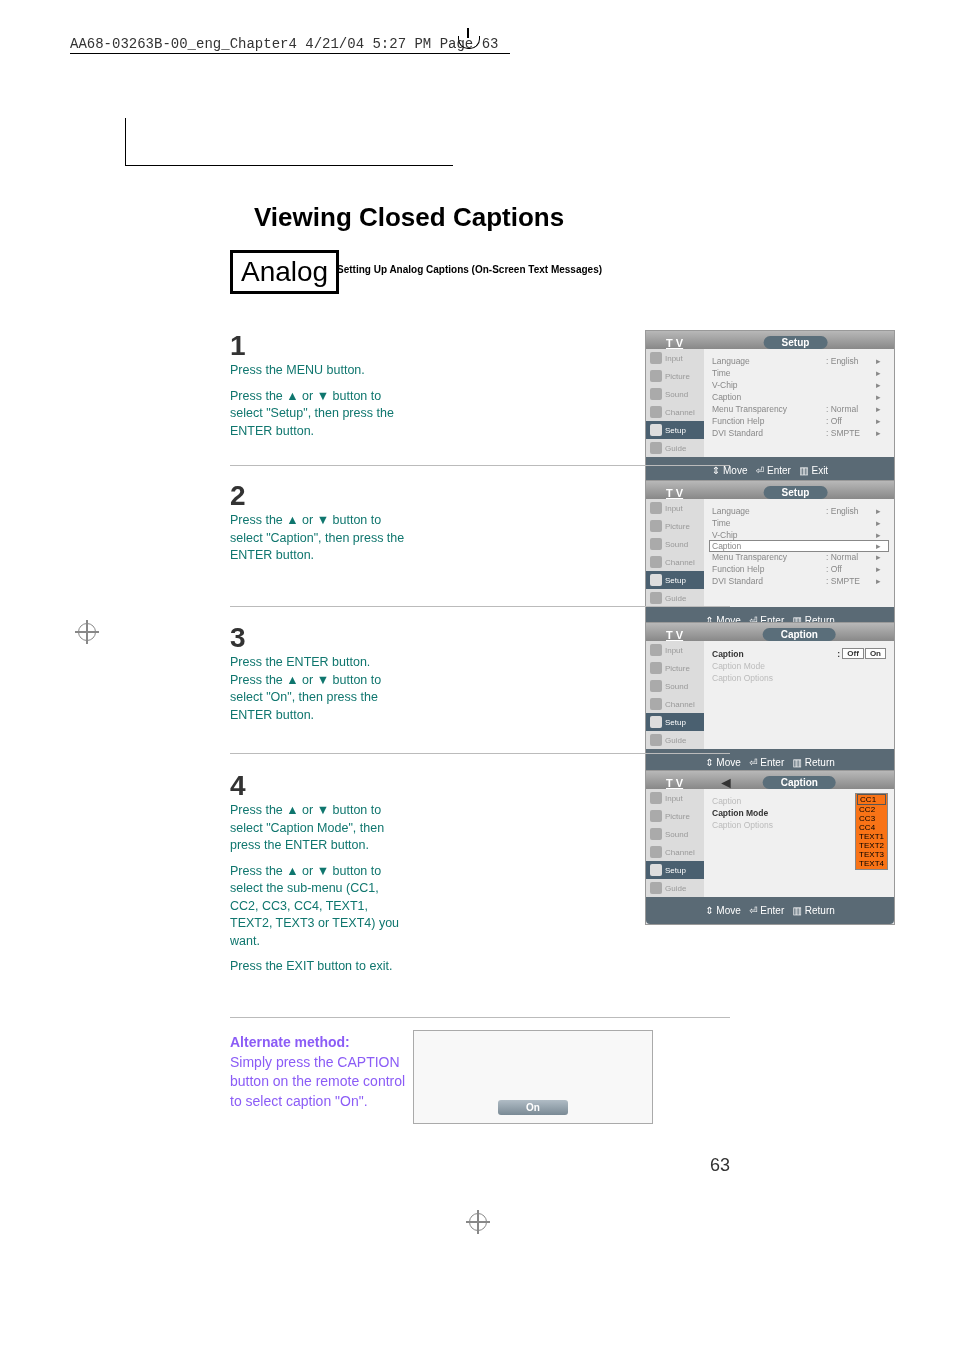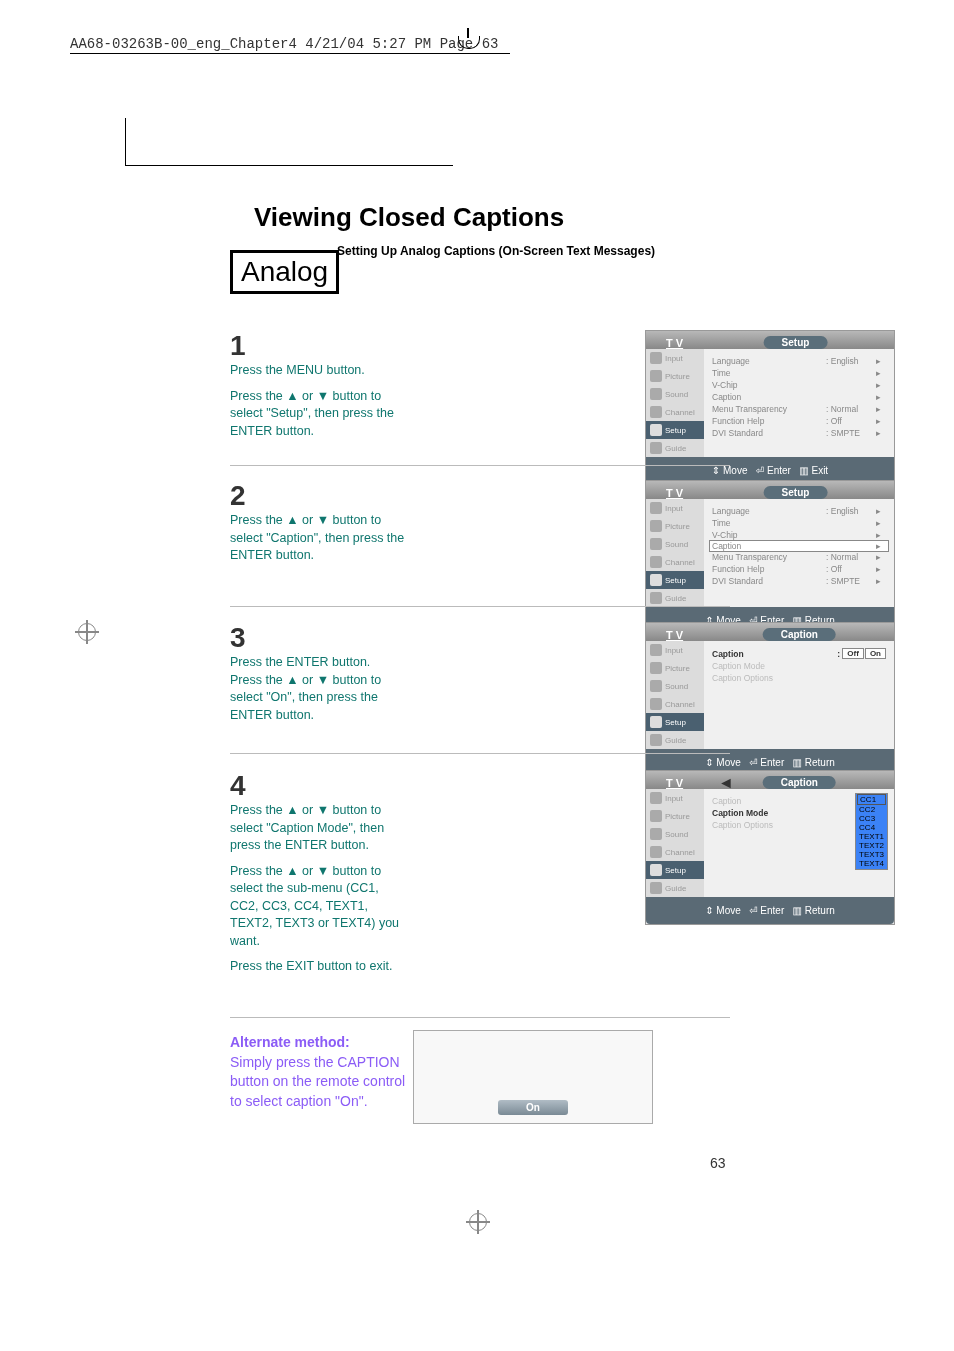--- a/index.html
+++ b/index.html
@@ -117,23 +117,23 @@
       top: 250px;
       left: 230px;
       border: 3px solid #000;
       padding: 3px 8px;
       font-size: 28px;
       font-weight: normal;
       font-family: Arial, sans-serif;
     }
     .subtitle {
       position: absolute;
-      top: 244px;
+      top: 264px;
       left: 337px;
-      font-size: 12px;
+      font-size: 10px;
       font-weight: bold;
     }
     
     .step-row {
       position: absolute;
       left: 230px;
       width: 500px;
     }
     .step-row-1 { top: 330px; }
     .step-row-2 { top: 480px; }
@@ -268,21 +268,21 @@
     .caption-content .tv-row.disabled { color: #bbb; }
     .opt-box {
       border: 1px solid #888;
       padding: 0 4px;
       font-size: 8px;
       color: #333;
       background: #fff;
     }
     .opt-list {
       border: 1px solid #888;
-      background: #3b82f6;
+      background: #f97316;
       font-size: 8px;
       padding: 1px 3px;
     }
     
     .arrow-indicator {
       position: absolute;
       left: 718px;
       top: 774px;
       font-size: 16px;
       color: #333;
@@ -318,21 +318,21 @@
       font-size: 10px;
       font-weight: bold;
       padding: 2px 28px;
       border-radius: 3px;
     }
     
     .page-num {
       position: absolute;
       top: 1155px;
       left: 710px;
-      font-size: 14px;
+      font-size: 18px;
       color: #333;
     }
   </style>
 </head>
 <body>
 
 <div class="header-line">AA68-03263B-00_eng_Chapter4  4/21/04  5:27 PM  Page 63</div>
 <div class="header-underline"></div>
 
 <div class="crop-mark-top"></div>

